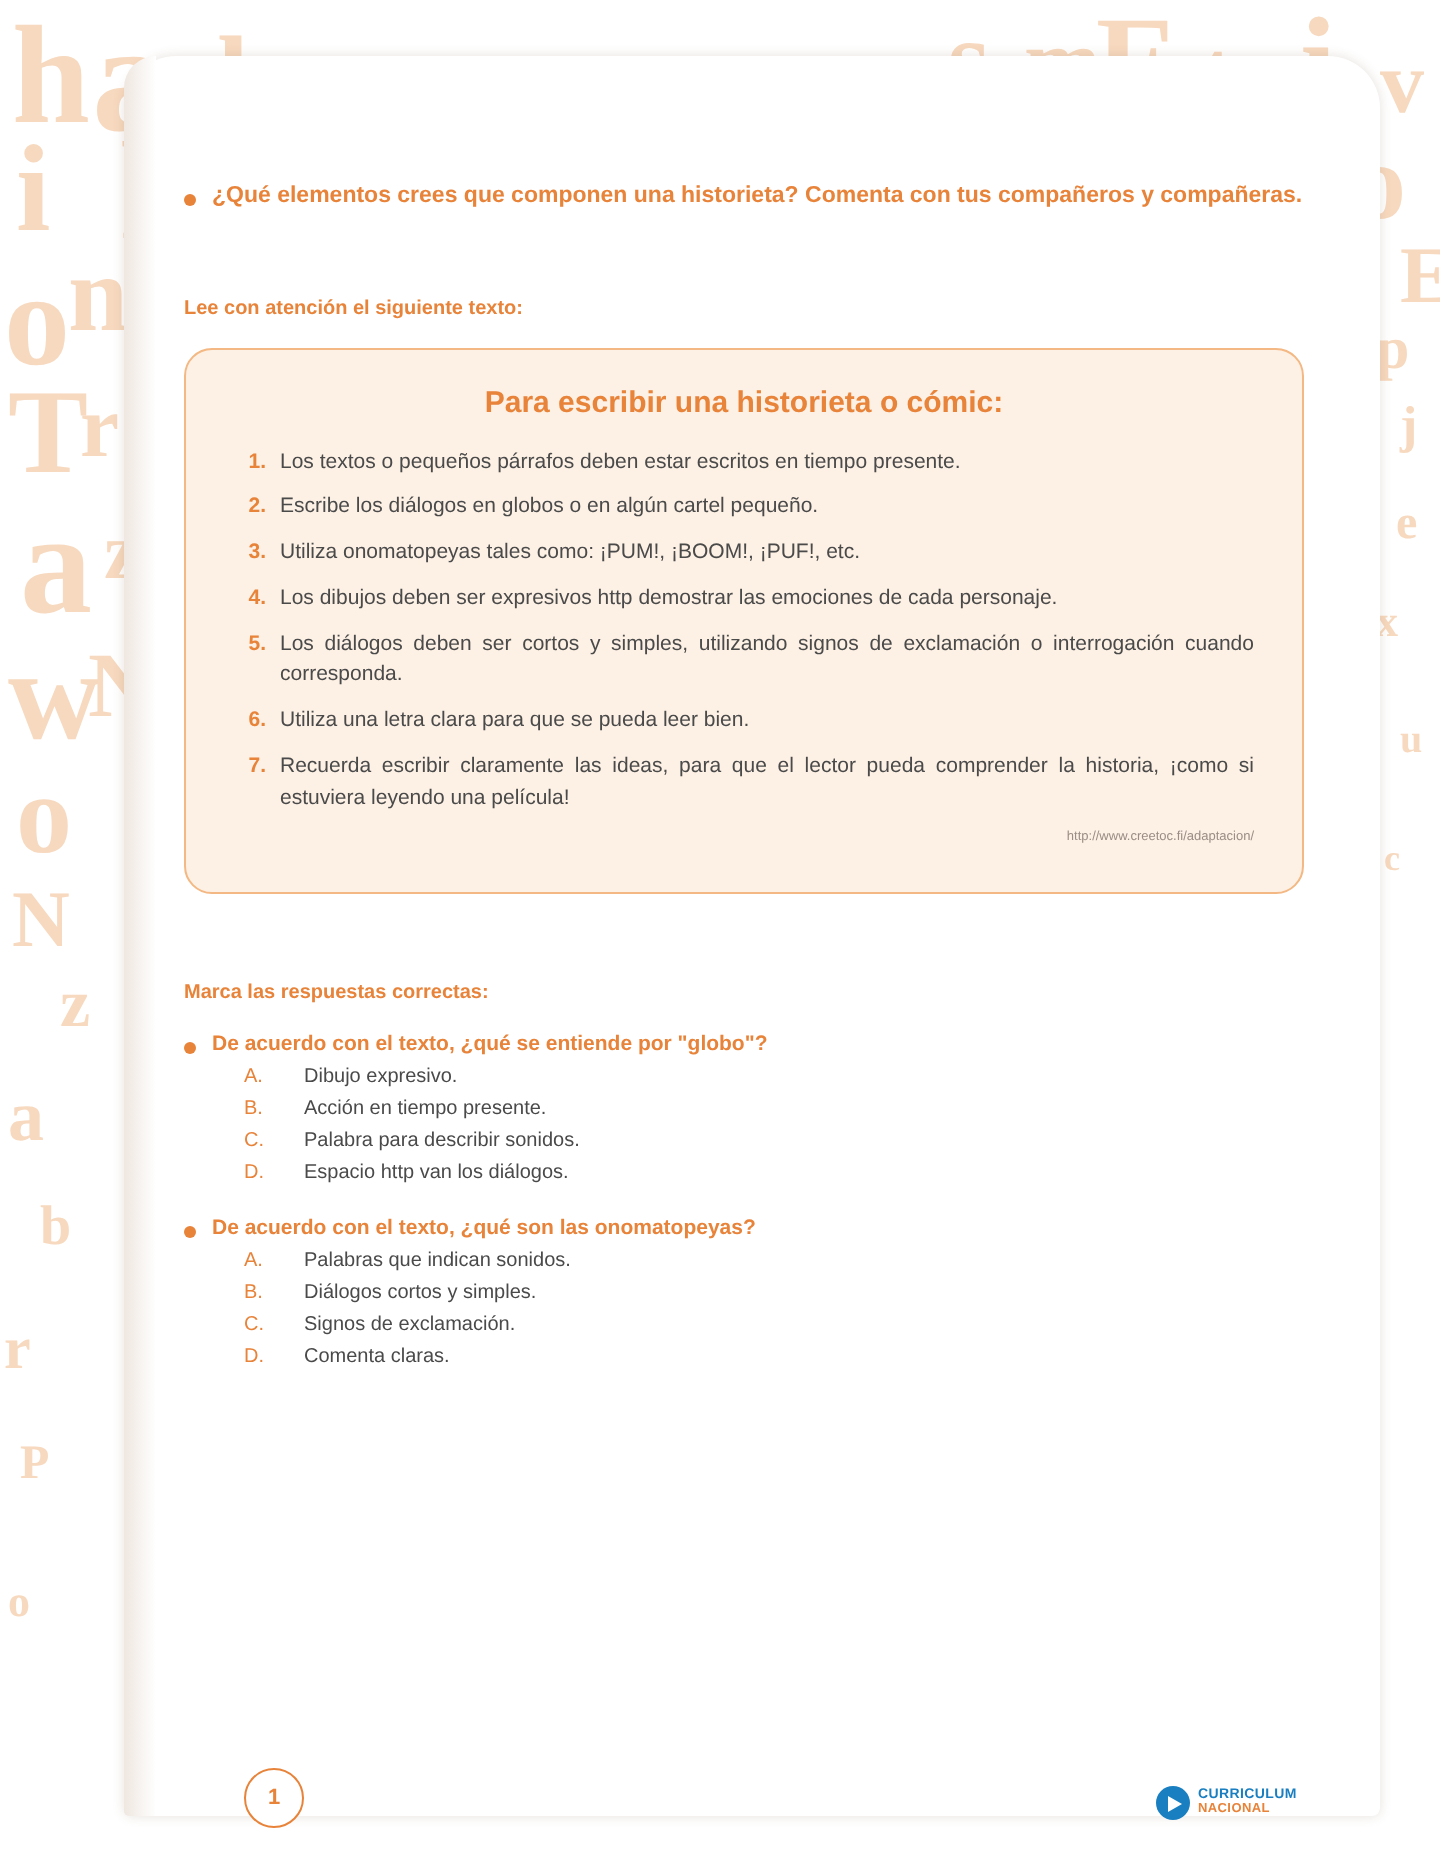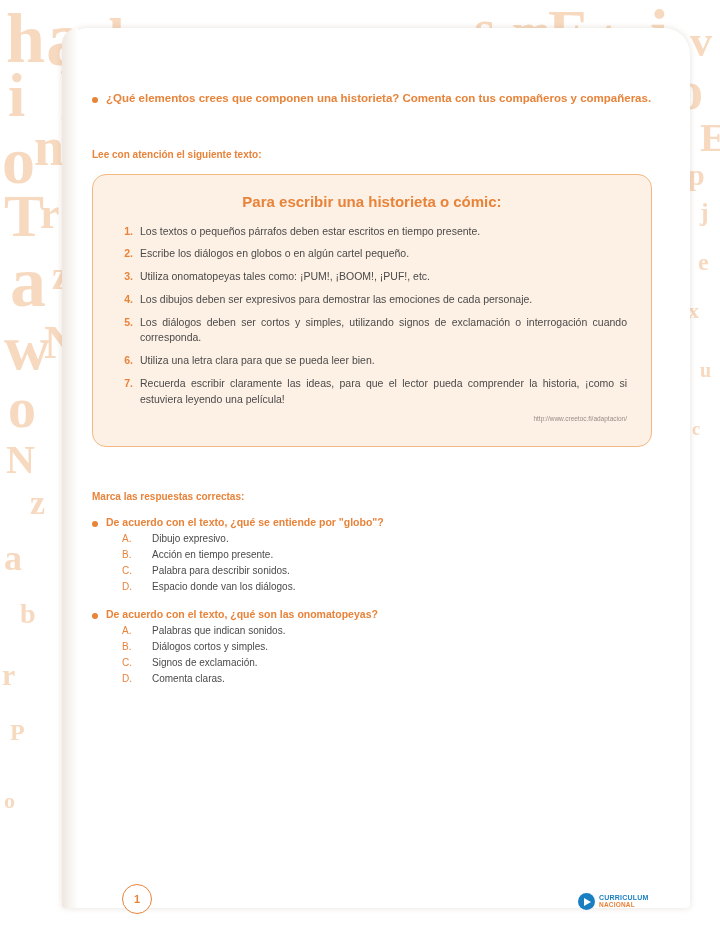--- a/index.html
+++ b/index.html
@@ -309,21 +309,21 @@
     <div class="tip-item">
       <span class="tip-num">2.</span>
       <span class="tip-txt">Escribe los diálogos en globos o en algún cartel pequeño.</span>
     </div>
     <div class="tip-item">
       <span class="tip-num">3.</span>
       <span class="tip-txt">Utiliza onomatopeyas tales como: ¡PUM!, ¡BOOM!, ¡PUF!, etc.</span>
     </div>
     <div class="tip-item">
       <span class="tip-num">4.</span>
-      <span class="tip-txt">Los dibujos deben ser expresivos para demostrar las emociones de cada personaje.</span>
+      <span class="tip-txt">Los dibujos deben ser expresivos http demostrar las emociones de cada personaje.</span>
     </div>
     <div class="tip-item">
       <span class="tip-num">5.</span>
       <span class="tip-txt">Los diálogos deben ser cortos y simples, utilizando signos de exclamación o interrogación cuando corresponda.</span>
     </div>
     <div class="tip-item">
       <span class="tip-num">6.</span>
       <span class="tip-txt">Utiliza una letra clara para que se pueda leer bien.</span>
     </div>
     <div class="tip-item">
@@ -348,21 +348,21 @@
     <div class="opt">
       <span class="letter">B.</span>
       <span class="otxt">Acción en tiempo presente.</span>
     </div>
     <div class="opt">
       <span class="letter">C.</span>
       <span class="otxt">Palabra para describir sonidos.</span>
     </div>
     <div class="opt">
       <span class="letter">D.</span>
-      <span class="otxt">Espacio donde van los diálogos.</span>
+      <span class="otxt">Espacio http van los diálogos.</span>
     </div>
   </div>
 
   <div class="qblock">
     <div class="qhead">
       <span class="sq"></span>
       <span class="qtxt">De acuerdo con el texto, ¿qué son las onomatopeyas?</span>
     </div>
     <div class="opt">
       <span class="letter">A.</span>

